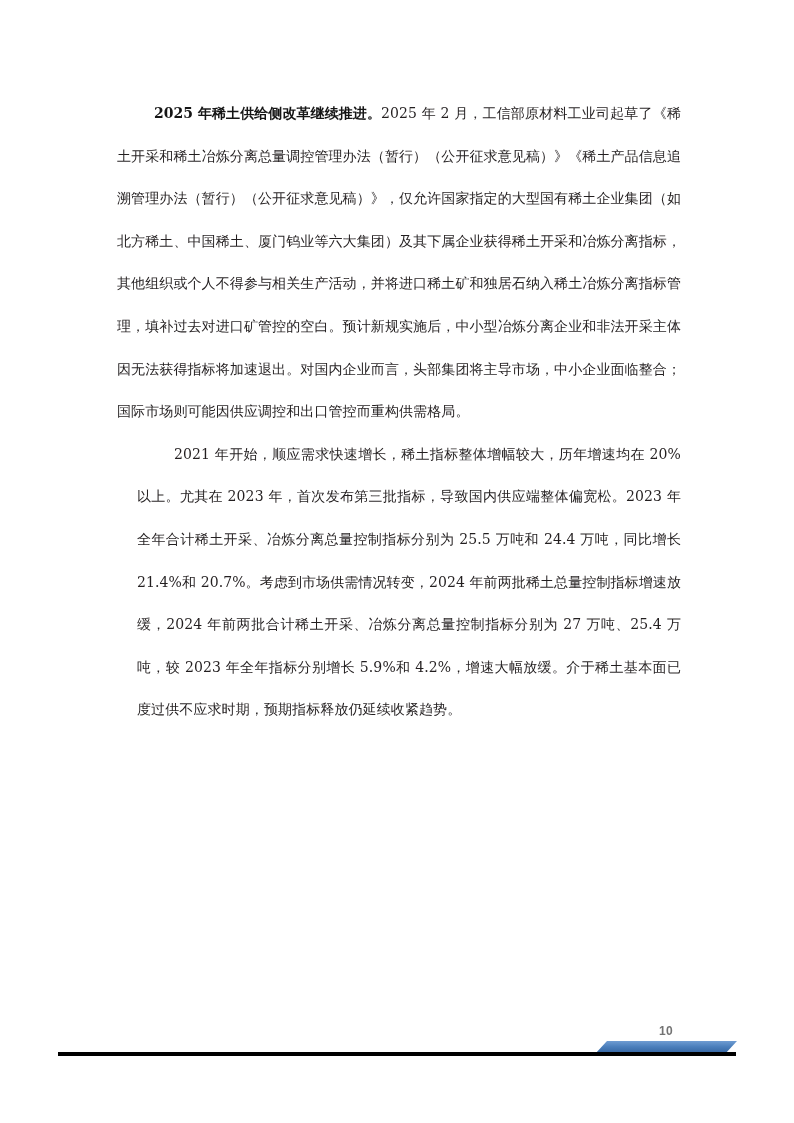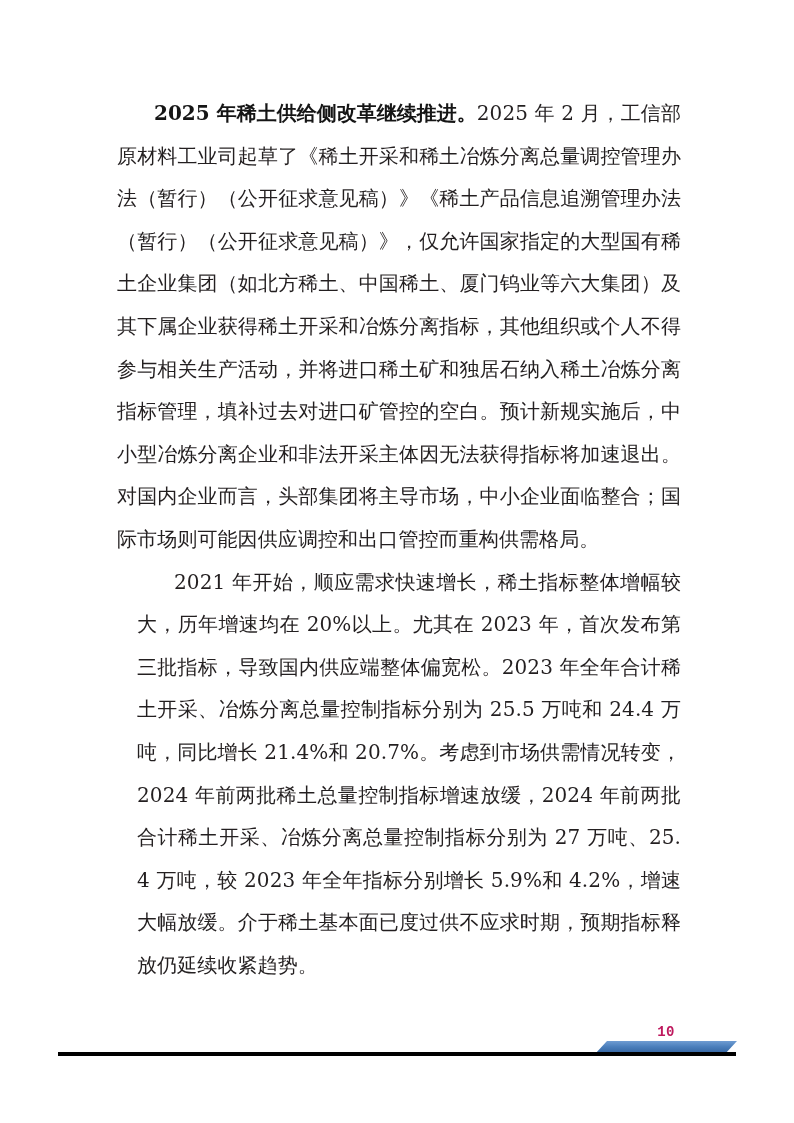--- a/index.html
+++ b/index.html
@@ -16,21 +16,21 @@
     box-sizing: border-box;
   }
   .content {
     position: absolute;
     left: 117px;
     top: 92px;
     width: 564px;
   }
   .para {
     font-family: "DejaVu Serif", "Liberation Serif", serif;
-    font-size: 20px;
+    font-size: 14px;
     line-height: 42.6px;
     color: #231f20;
     text-align: justify;
     text-justify: inter-ideograph;
     margin: 0;
     text-indent: 37px;
     letter-spacing: 0.1px;
     word-break: break-all;
   }
   .para + .para {
@@ -64,24 +64,24 @@
     top: 21px;
     width: 142px;
     height: 13px;
   }
   .page-number {
     position: absolute;
     left: 640px;
     top: 4px;
     width: 52px;
     text-align: center;
-    font-family: Liberation Mono, monospace;
-    font-size: 14px;
+    font-family: Liberation Sans, sans-serif;
+    font-size: 12px;
     font-weight: bold;
-    color: #be185d;
+    color: #737373;
     letter-spacing: 0.3px;
   }
 </style>
 </head>
 <body>
 
 <div class="page">
 
   <div class="content">
 

